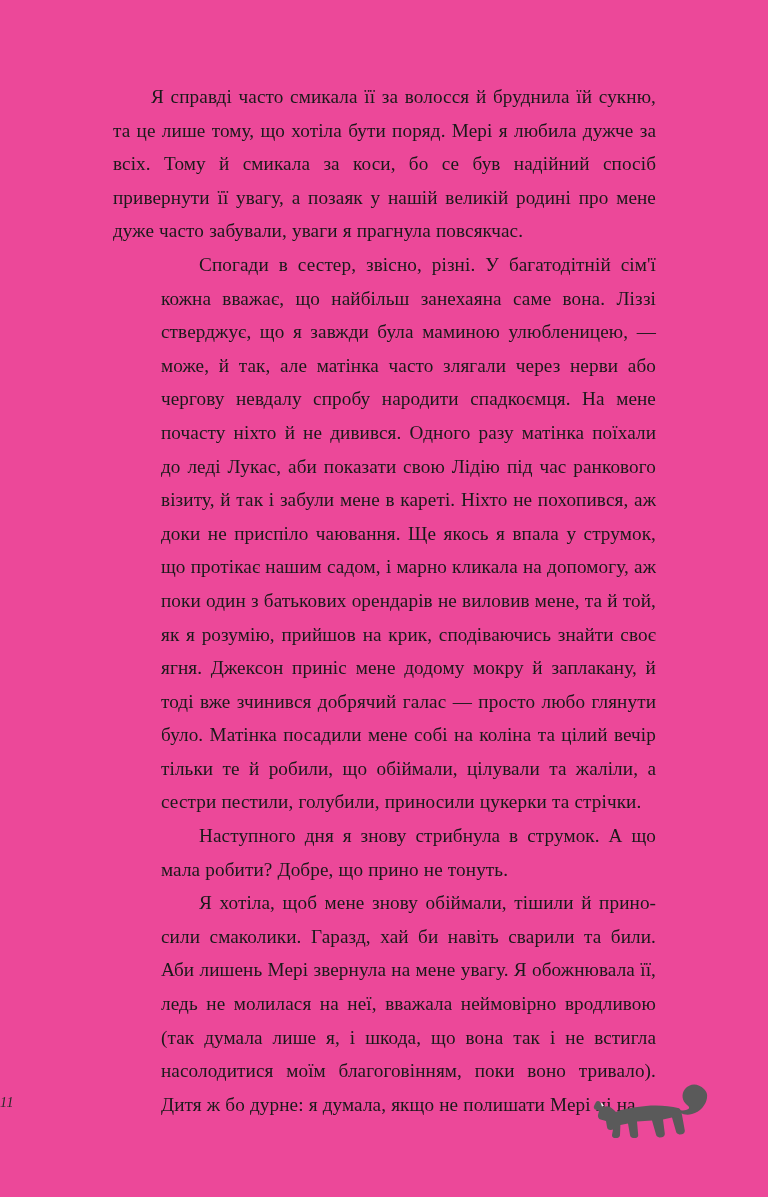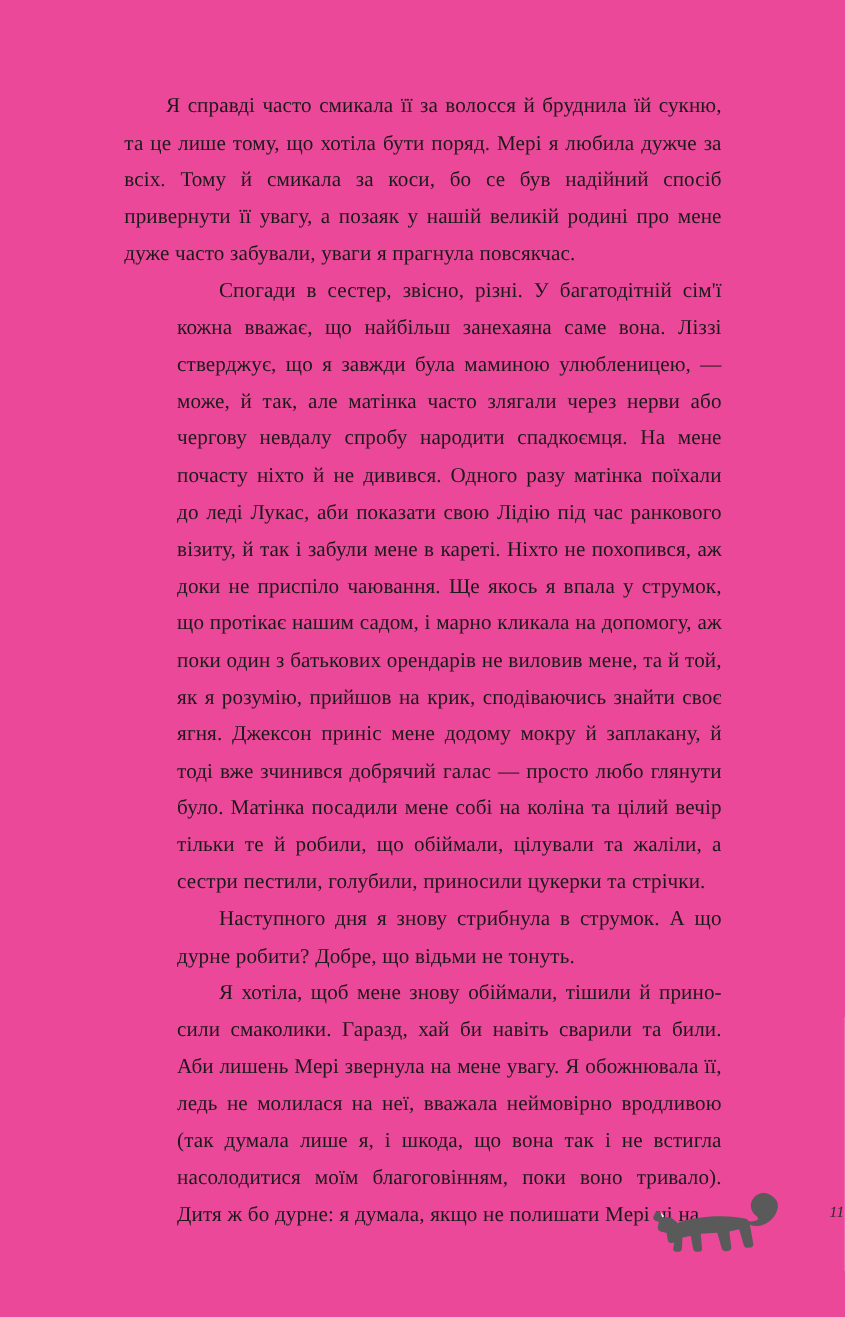--- a/index.html
+++ b/index.html
@@ -47,21 +47,21 @@
     left: 0;
     top: 1095px;
     width: 768px;
     height: 60px;
   }
   .folio {
     position: absolute;
     left: 0;
     top: 0;
     width: 768px;
-    text-align: right;
+    text-align: left;
     font-size: 14px;
     font-style: italic;
     color: #2b2b2b;
     letter-spacing: 0.5px;
   }
   .ornament {
     position: absolute;
     right: 56px;
     top: -18px;
     width: 126px;
@@ -74,21 +74,21 @@
   }
 </style>
 </head>
 <body>
 
 <div class="page">
 
   <div class="text-column">
     <p class="para">Я справді часто смикала її за волосся й бруднила їй сукню, та це лише тому, що хотіла бути поряд. Мері я любила дужче за всіх. Тому й смикала за коси, бо се був надійний спосіб привернути її увагу, а позаяк у нашій великій родині про мене дуже часто забували, уваги я прагнула повсякчас.</p>
     <p class="para">Спогади в сестер, звісно, різні. У багатодітній сім'ї кожна вважає, що найбільш занехаяна саме вона. Ліззі стверджує, що я завжди була маминою улюбленицею, — може, й так, але матінка часто злягали через нерви або чергову невдалу спробу народити спадкоємця. На мене почасту ніхто й не дивився. Одного разу матінка по­їхали до леді Лукас, аби показати свою Лідію під час ранкового візиту, й так і забули мене в кареті. Ніхто не похопився, аж доки не приспіло чаювання. Ще якось я впала у струмок, що протікає нашим садом, і марно кликала на допомогу, аж поки один з батькових оренда­рів не виловив мене, та й той, як я розумію, прийшов на крик, сподіваючись знайти своє ягня. Джексон приніс мене додому мокру й заплакану, й тоді вже зчинився добрячий галас — просто любо глянути було. Матінка посадили мене собі на коліна та цілий вечір тільки те й робили, що обіймали, цілували та жаліли, а сестри пестили, голубили, приносили цукерки та стрічки.</p>
-    <p class="para">Наступного дня я знову стрибнула в струмок. А що дурне робити? Добре, що відьми не тонуть.</p>
+    <p class="para">Наступного дня я знову стрибнула в струмок. А що мала робити? Добре, що прино не тонуть.</p>
     <p class="para">Я хотіла, щоб мене знову обіймали, тішили й прино­сили смаколики. Гаразд, хай би навіть сварили та били. Аби лишень Мері звернула на мене увагу. Я обожнювала її, ледь не молилася на неї, вважала неймовірно вродли­вою (так думала лише я, і шкода, що вона так і не встигла насолодитися моїм благоговінням, поки воно тривало). Дитя ж бо дурне: я думала, якщо не полишати Мері ні на</p>
   </div>
 
   <div class="footer">
     <div class="folio">11</div>
     <div class="ornament">
       <svg viewBox="0 0 126 66" xmlns="http://www.w3.org/2000/svg" aria-hidden="true">
         <g fill="#5a5a5a">
 
           <path d="M118 12 C112 6, 104 6, 99 12 C95 17, 96 24, 101 28 C104 30, 104 32, 100 33 C96 34, 92 33, 89 31 C92 36, 99 39, 106 37 C114 35, 120 28, 121 21 C121.6 17, 120.6 14.6, 118 12 Z"></path>

